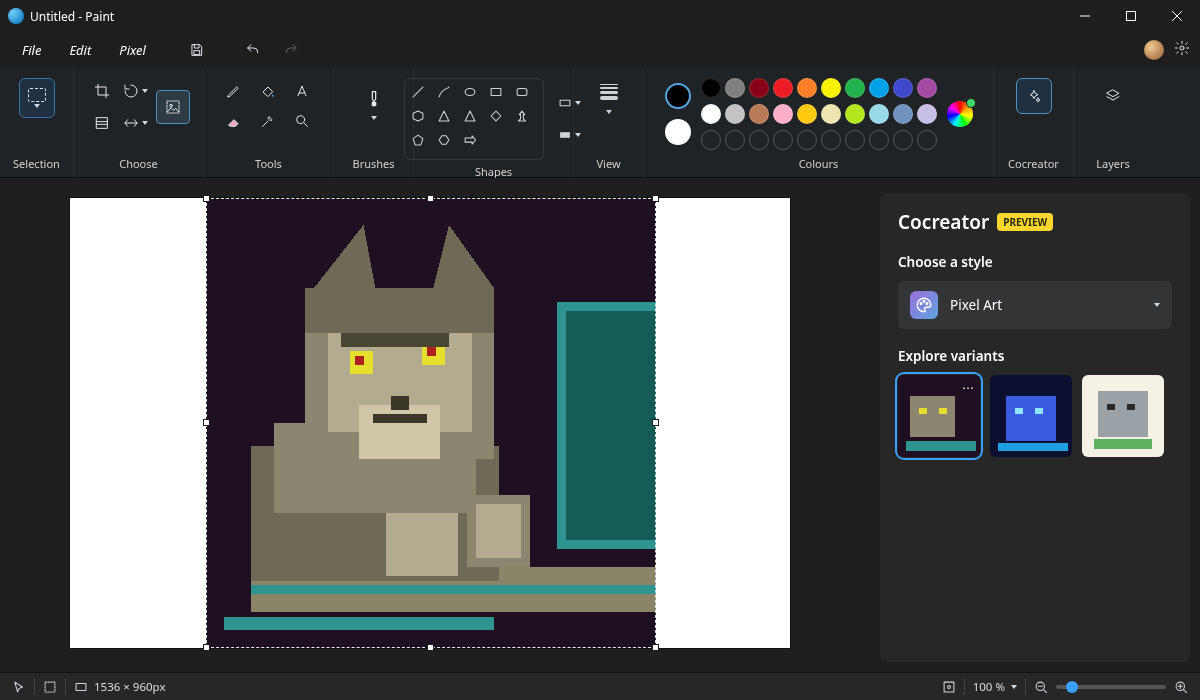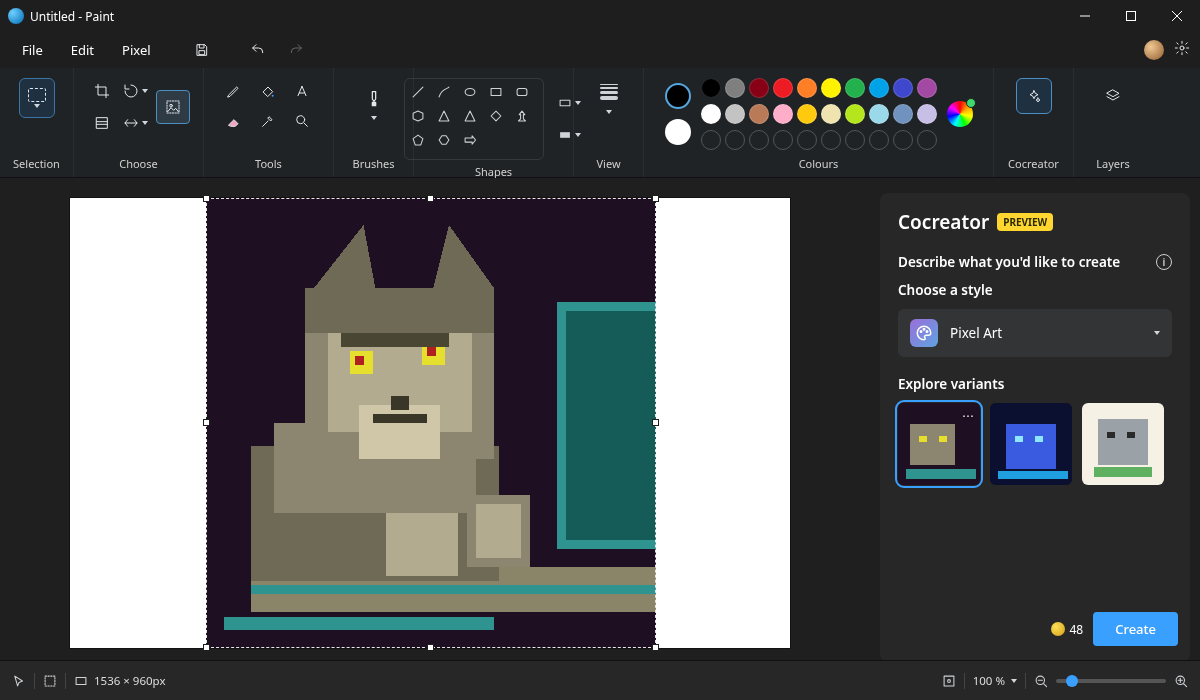--- a/index.html
+++ b/index.html
@@ -4,21 +4,21 @@
 <style>
   * { margin: 0; padding: 0; box-sizing: border-box; }
   html, body { width: 1200px; height: 700px; overflow: hidden; font-family: "Segoe UI", system-ui, sans-serif; background: #1f1f1f; color: #fff; }
   .titlebar { height: 32px; background: #1e1e1e; display: flex; align-items: center; padding-left: 8px; font-size: 12px; }
   .titlebar .icon { width: 16px; height: 16px; border-radius: 50%; background: radial-gradient(circle at 30% 30%, #6fd0ff, #006bb3); margin-right: 6px; }
   .titlebar .spacer { flex: 1; }
   .titlebar .winbtn { width: 46px; height: 32px; display: flex; align-items: center; justify-content: center; }
   .titlebar .winbtn svg { width: 12px; height: 12px; stroke: #fff; fill: none; stroke-width: 1; }
 
   .menubar { height: 36px; background: #1e1e1e; display: flex; align-items: center; padding: 0 10px; font-size: 13px; gap: 4px; }
-  .menubar .mitem { padding: 6px 12px; border-radius: 4px; }
+  .menubar .mitem { padding: 6px 12px; border-radius: 4px; font-style: italic; }
   .menubar .sep { width: 14px; }
   .menubar .iconbtn { width: 34px; height: 28px; display:flex; align-items:center; justify-content:center; border-radius:4px; }
   .menubar .iconbtn.disabled { opacity: .35; }
   .menubar .right { margin-left: auto; display:flex; align-items:center; gap:10px; }
   .avatar { width:20px; height:20px; border-radius:50%; background: radial-gradient(circle at 35% 35%, #f0c892, #905c30); }
   .gear svg { width:18px; height:18px; }
 
   .ribbon { height: 110px; background: #202325; display:flex; border-bottom:1px solid #101012; }
   .rgroup { display:flex; flex-direction:column; align-items:center; justify-content:space-between; padding: 10px 8px 6px; border-right:1px solid rgba(255,255,255,.05); }
   .rgroup .tools { display:flex; align-items:center; gap:6px; }
@@ -68,21 +68,21 @@
   .styleicon { width:28px; height:28px; border-radius:6px; background:linear-gradient(135deg,#9a6fd9,#5fa3e0); display:flex;align-items:center;justify-content:center;}
   .variants { display:flex; gap:10px; margin-bottom:auto; }
   .variant { width:82px; height:82px; border-radius:6px; background:#181018; position:relative; overflow:hidden; }
   .variant.selected { outline:2px solid #3aa0ff; outline-offset:1px; }
   .variant .dots { position:absolute; top:4px; right:6px; color:#fff; font-size:12px; text-shadow:0 0 3px #000; }
   .createrow { display:flex; justify-content:flex-end; align-items:center; gap:10px; padding:14px 0 0; margin:0 -6px; border-radius:6px; }
   .credits { display:flex; align-items:center; gap:4px; font-size:12px; }
   .coin { width:14px;height:14px;border-radius:50%; background:radial-gradient(circle at 35% 35%,#ffe25a,#d49b12); }
   .createbtn { background:#3aa0ff; color:#fff; font-size:13px; font-weight:500; padding:8px 22px; border-radius:4px; }
 
-  .statusbar { position:absolute; left:0; right:0; bottom:0; height:40px; background:#272727; display:flex; align-items:center; font-size:11.5px; color:#ddd; padding:0 12px; gap:8px; border-top:1px solid #111; }
+  .statusbar { position:absolute; left:0; right:0; bottom:0; height:28px; background:#272727; display:flex; align-items:center; font-size:11.5px; color:#ddd; padding:0 12px; gap:8px; border-top:1px solid #111; }
   .statusbar .seg { display:flex; align-items:center; gap:6px; }
   .statusbar .spacer { flex:1; }
   .zoomslider { width:110px; height:4px; background:#555; border-radius:2px; position:relative; }
   .zoomslider .thumb { position:absolute; left:10px; top:-4px; width:12px; height:12px; border-radius:50%; background:#3aa0ff; }
 </style>
 </head>
 <body>
 
 <div class="titlebar">
   <div class="icon"></div>
@@ -429,24 +429,20 @@
     </div>
   </div>
 </div>
 
 <div class="sidepanel">
   <div class="sp-head">
     <div class="sp-title">Cocreator</div>
     <div class="badge">PREVIEW</div>
   </div>
   <div class="sp-label">
-    <span>Describe what you'd like to create</span>
-    <span class="info">i</span>
-  </div>
-  <div class="sp-label">
       <span>Choose a style</span>
     </div>
   <div class="stylebox">
     <div class="styleicon">
       <svg width="18" height="18" viewBox="0 0 24 24" fill="none" stroke="#fff" stroke-width="2">
           <path d="M12 3a9 9 0 100 18c2 0 2-2 1-3s0-3 2-3h3a3 3 0 003-3 9 9 0 00-9-9z"></path>
           <circle cx="8" cy="10" r="1" fill="#fff"></circle>
           <circle cx="12" cy="7" r="1" fill="#fff"></circle>
           <circle cx="16" cy="10" r="1" fill="#fff"></circle>
         </svg>
@@ -480,27 +476,20 @@
     <div class="variant">
       <svg viewBox="0 0 40 40" width="100%" height="100%" shape-rendering="crispEdges">
           <rect width="40" height="40" fill="#f5f1e4"></rect>
           <rect x="8" y="8" width="24" height="22" fill="#9aa2a8"></rect>
           <rect x="12" y="14" width="4" height="3" fill="#2a2a2a"></rect>
           <rect x="22" y="14" width="4" height="3" fill="#2a2a2a"></rect>
           <rect x="6" y="31" width="28" height="5" fill="#5fb060"></rect>
         </svg>
     </div>
   </div>
-  <div class="createrow">
-    <div class="credits">
-      <div class="coin"></div>
-      <span>48</span>
-    </div>
-    <div class="createbtn">Create</div>
-  </div>
 </div>
 
 <div class="statusbar">
   <div class="seg">
       <svg class="sicon" viewBox="0 0 20 20">
         <path d="M4 3l4 14 2-5 5-2z"></path>
       </svg>
     </div>
   <div style="width:1px;height:16px;background:#444"></div>
   <div class="seg">

